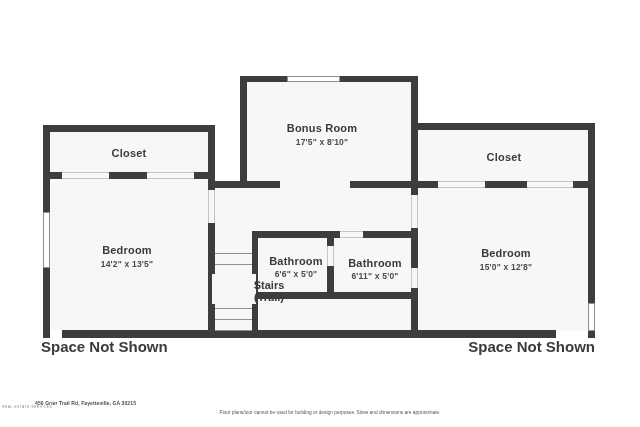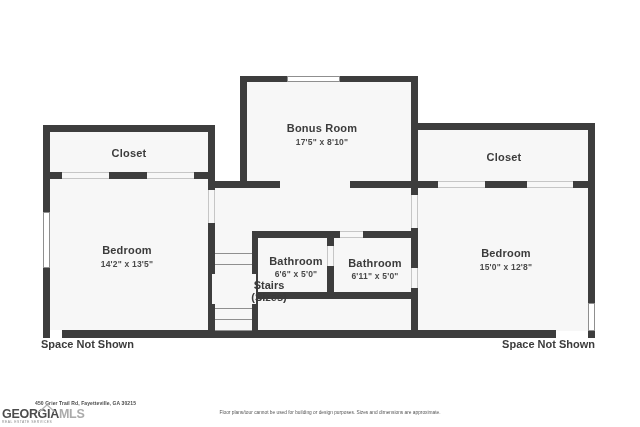--- a/index.html
+++ b/index.html
@@ -11,21 +11,21 @@
   .w{position:absolute;background:var(--wall,#3d3d3d);}
   
   .gh{position:absolute;background:var(--floor,#f7f7f7);border-top:1px solid #c6c6c6;border-bottom:1px solid #c6c6c6;box-sizing:border-box;}
   
   .gv{position:absolute;background:var(--floor,#f7f7f7);border-left:1px solid #c6c6c6;border-right:1px solid #c6c6c6;box-sizing:border-box;}
   
   .win{position:absolute;background:#fff;border:1px solid #8f8f8f;box-sizing:border-box;}
   .lbl{position:absolute;transform:translate(-50%,-50%);white-space:nowrap;text-align:left;}
   .room-name{font-size:11px;font-weight:700;letter-spacing:.2px;color:#3b3b3b;}
   .room-dims{font-size:8.5px;font-weight:600;color:#4a4a4a;letter-spacing:.2px;}
-  .sns{position:absolute;font-size:11px;font-weight:700;color:#3b3b3b;white-space:nowrap;}
+  .sns{position:absolute;font-size:15px;font-weight:700;color:#3b3b3b;white-space:nowrap;}
   .treads{position:absolute;background:repeating-linear-gradient(to bottom,#8f8f8f 0 1.3px,transparent 1.3px 11px);}
   .stair-patch{position:absolute;background:var(--floor,#f7f7f7);}
   .stair-txt{font-size:11px;font-weight:700;color:#3b3b3b;line-height:13px;margin-left:35px;}
   .addr{position:absolute;font-size:5px;font-weight:700;color:#4a4a4a;letter-spacing:.1px;}
   .disclaimer{position:absolute;font-size:4.8px;color:#555;transform:translateX(-50%);white-space:nowrap;}
   .logo{position:absolute;left:2px;top:406px;width:74px;}
   .logo-row{display:flex;align-items:center;position:relative;height:15px;}
   .logo-georgia{font-size:12.5px;font-weight:800;color:#4c4c4c;letter-spacing:-.3px;}
   .logo-mls{font-size:12.5px;font-weight:800;color:#ababab;letter-spacing:-.3px;position:relative;}
   .logo-roof{position:absolute;left:36px;top:-2px;width:18px;height:8px;
@@ -90,21 +90,21 @@
   <div class="w" style="left:327px;top:266px;width:7px;height:26px;"></div>
   <div class="gv" style="left:327px;top:246px;width:7px;height:20px;"></div>
 
   <div class="win" style="left:43px;top:212px;width:7px;height:56px;"></div>
   <div class="win" style="left:287px;top:76px;width:53px;height:6px;"></div>
   <div class="win" style="left:588px;top:303px;width:7px;height:28px;"></div>
 
   <div class="treads" style="left:215px;top:253px;width:37px;height:78px;"></div>
   <div class="stair-patch" style="left:212px;top:274px;width:44px;height:30px;"></div>
   <div class="lbl stair-txt" style="left:234px;top:285px;">Stairs</div>
-  <div class="lbl stair-txt" style="left:234px;top:297px;">(Sizes)</div>
+  <div class="lbl stair-txt" style="left:234px;top:297px;">(Trail)</div>
 
   <div class="lbl room-name" style="left:129px;top:153px;">Closet</div>
   <div class="lbl room-name" style="left:322px;top:128px;">Bonus Room</div>
   <div class="lbl room-dims" style="left:322px;top:142px;">17'5" x 8'10"</div>
   <div class="lbl room-name" style="left:504px;top:157px;">Closet</div>
   <div class="lbl room-name" style="left:127px;top:250px;">Bedroom</div>
   <div class="lbl room-dims" style="left:127px;top:264px;">14'2" x 13'5"</div>
   <div class="lbl room-name" style="left:506px;top:253px;">Bedroom</div>
   <div class="lbl room-dims" style="left:506px;top:267px;">15'0" x 12'8"</div>
   <div class="lbl room-name" style="left:296px;top:261px;">Bathroom</div>
@@ -112,22 +112,16 @@
   <div class="lbl room-name" style="left:375px;top:263px;">Bathroom</div>
   <div class="lbl room-dims" style="left:375px;top:276px;">6'11" x 5'0"</div>
 
   <div class="sns" style="left:41px;top:338px;">Space Not Shown</div>
   <div class="sns" style="right:45px;top:338px;">Space Not Shown</div>
 
   <div class="addr" style="left:35px;top:400px;">450 Grier Trail Rd, Fayetteville, GA 30215</div>
   <div class="disclaimer" style="left:330px;top:410px;">Floor plans/tour cannot be used for building or design purposes. Sizes and dimensions are approximate.</div>
 
   <div class="logo">
-    <div class="logo-row">
-      <span class="logo-roof"></span>
-      <span class="logo-georgia">GEORGIA</span>
-      <span class="logo-mls">MLS</span>
-      <span class="logo-box"></span>
-    </div>
     <div class="logo-tag">REAL ESTATE SERVICES</div>
   </div>
 
 </div>
 
 </body></html>

